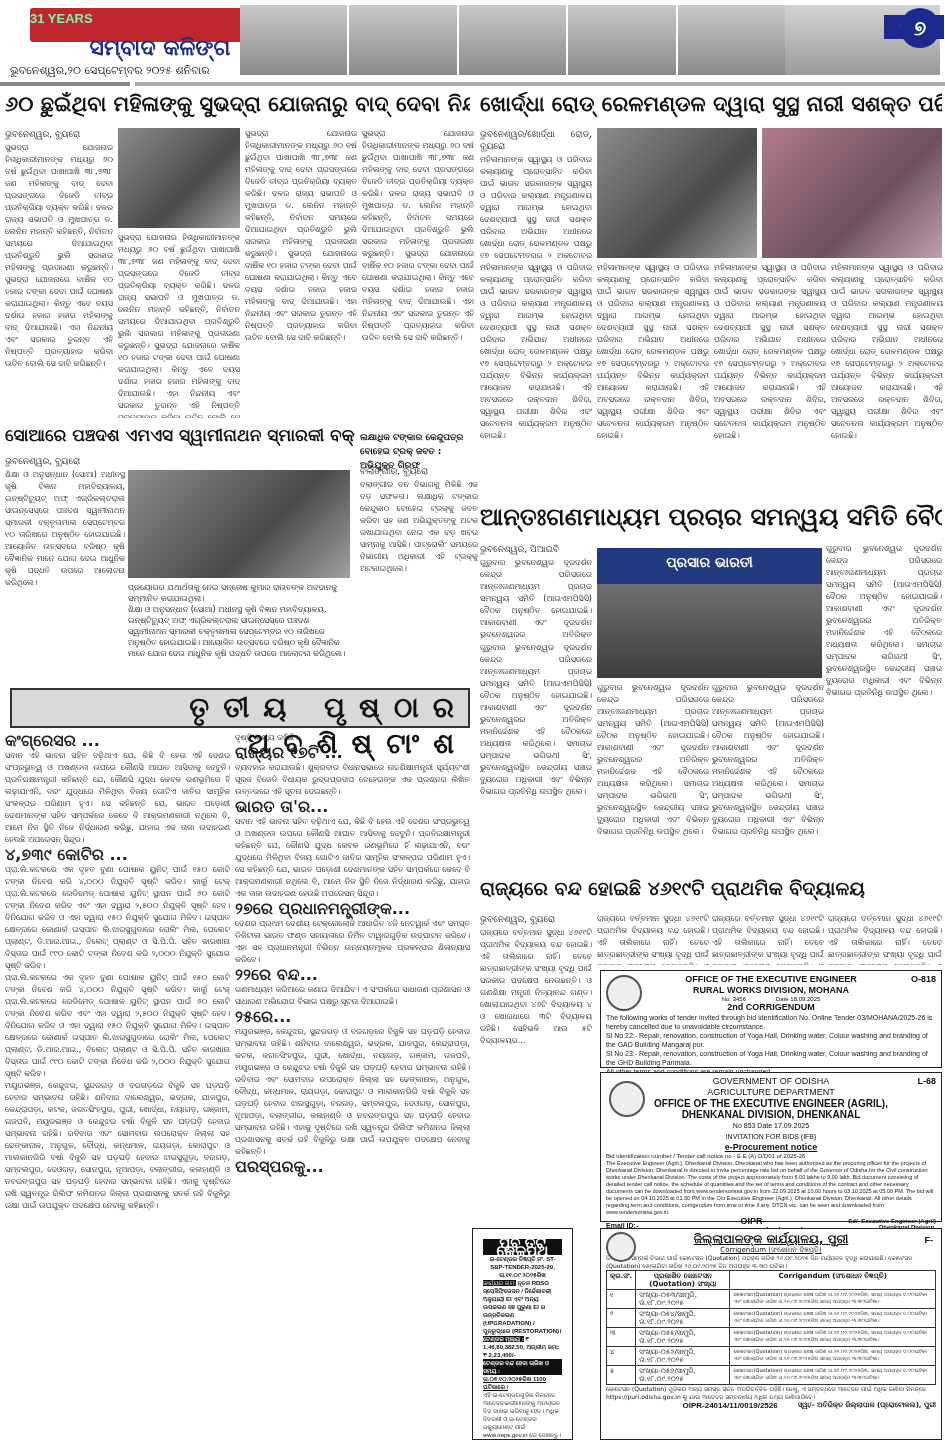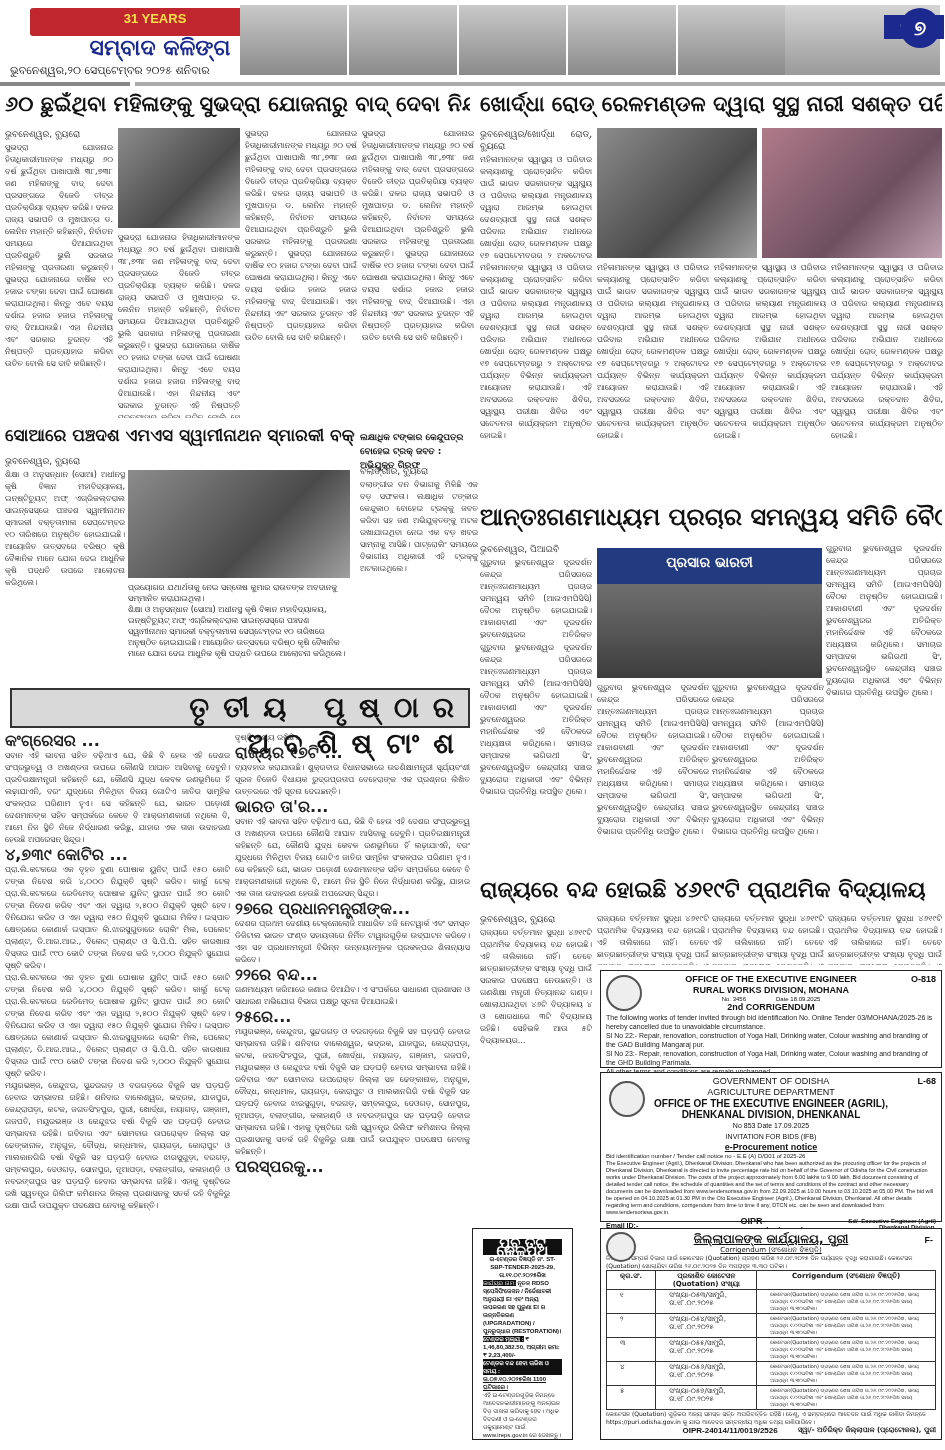--- a/index.html
+++ b/index.html
@@ -1,40 +1,40 @@
 <!DOCTYPE html>
 <html><head>
 <meta charset="utf-8">
 <style>
 *{box-sizing:border-box;margin:0;padding:0}
 body{width:945px;height:1450px;background:#fff;font-family:"DejaVu Sans",sans-serif;color:#111;position:relative;overflow:hidden}
 .abs{position:absolute}
 .masthead{left:0;top:0;width:945px;height:85px}
-.ribbon{left:30px;top:8px;width:250px;height:28px;background:#c0262d;color:#fde047;font:bold 13px "Liberation Sans",sans-serif;text-align:center;line-height:22px;border-radius:3px}
+.ribbon{left:30px;top:8px;width:250px;height:34px;background:#c0262d;color:#86efac;font:bold 13px "Liberation Sans",sans-serif;line-height:22px;border-radius:3px}
 .logo{left:60px;top:34px;width:200px;height:28px;color:#1c2a8f;font:bold 22px "DejaVu Serif",serif;text-align:center}
 .dateline{left:10px;top:64px;width:300px;height:16px;font-size:11px;color:#111}
 .bannerimgs{left:240px;top:5px;width:545px;height:70px;display:flex;gap:2px}
 .bannerimgs div{flex:1;background:linear-gradient(#c9c9c9,#8a8a8a)}
 .pageimg{left:785px;top:5px;width:155px;height:70px;background:linear-gradient(#d4d4d4,#9a9a9a)}
 .pagebadge{left:884px;top:15px;width:60px;height:24px;background:#1c2a8f;color:#ffffff;font:bold 12px "DejaVu Sans",sans-serif;text-align:center;line-height:24px}
 .pagecircle{left:900px;top:8px;width:40px;height:40px;border-radius:50%;background:#1c2a8f;color:#fff;font:bold 20px "DejaVu Sans",sans-serif;text-align:center;line-height:40px}
 .hr{height:4px;background:#888}
 .headline{font-weight:bold;white-space:nowrap;overflow:hidden;color:#111}
 .col{font-size:8px;line-height:12px;color:#222;overflow:hidden;text-align:justify}
 .byline{font-weight:normal;font-size:9px;margin-bottom:2px}
 .photo{background:linear-gradient(135deg,#8c8c8c,#4a4a4a 60%,#a0a0a0)}
 .caption{font-size:8px;line-height:11px;color:#111}
 .box{border:1.5px solid #222;background:#fff}
 .ad-title{font:bold 9px "Liberation Sans",sans-serif;text-align:center;line-height:11px}
 .ad-text{font:7px "Liberation Sans",sans-serif;line-height:9px;color:#222}
 .greybar{background:#d9d9d9;border:2px solid #333;text-align:right;font-weight:bold;font-size:34px;letter-spacing:14px}
 .subhead{font-size:16px;font-weight:bold;margin:3px 0}
 .emblem{width:36px;height:36px;border-radius:50%;border:2px solid #555;background:#eee}
 table.cg{border-collapse:collapse;width:100%;font-size:7px}
-table.cg td,table.cg th{border:1px solid #333;padding:1px 13px;vertical-align:top}
+table.cg td,table.cg th{border:1px solid #333;padding:1px 3px;vertical-align:top}
 .rail{background:#111;color:#fff;text-align:center;font-weight:bold;font-size:15px}
 </style>
 </head>
 <body>
 
 <div class="abs masthead">
   <div class="abs ribbon">31 YEARS</div>
   <div class="abs logo">ସମ୍ବାଦ କଳିଙ୍ଗ</div>
   <div class="abs dateline">ଭୁବନେଶ୍ୱର,୨୦ ସେପ୍ଟେମ୍ବର ୨୦୨୫ ଶନିବାର</div>
   <div class="abs bannerimgs">
@@ -143,21 +143,21 @@
   <div>ସବାନ ଏହି ଭାବନା ସହିତ ବଢ଼ିଥାଏ ଯେ, କିଛି ବି ହେଉ ଏହି ଦେଶର ସଂପ୍ରଭୁତ୍ୱ ଓ ଅଖଣ୍ଡତା ଉପରେ କୌଣସି ଆଘାତ ଆସିବାକୁ ଦେବୁନି। ପ୍ରତିରକ୍ଷାମନ୍ତ୍ରୀ କହିଛନ୍ତି ଯେ, କୌଣସି ଯୁଦ୍ଧ କେବଳ ରଣଭୂମିରେ ହିଁ ଲଢ଼ାଯାଏନି, ବରଂ ଯୁଦ୍ଧରେ ମିଳିଥିବା ବିଜୟ ଗୋଟିଏ ଜାତିର ସାମୂହିକ ସଂକଳ୍ପର ପରିଣାମ ହୁଏ। ସେ କହିଛନ୍ତି ଯେ, ଭାରତ ପଡ଼ୋଶୀ ଦେଶମାନଙ୍କ ସହିତ ସମ୍ପର୍କରେ କେବେ ବି ଆକ୍ରମଣକାରୀ ନଥିଲେ ବି, ଆମେ ନିଜ ସ୍ଥିତି ନିଜେ ନିର୍ଦ୍ଧାରଣ କରିଛୁ, ଯାହାର ଏକ ତାଜା ଉଦାହରଣ ହେଉଛି ଅପରେସନ୍ ସିନ୍ଦୂର।</div>
   <div class="subhead">୨୭ରେ ପ୍ରଧାନମନ୍ତ୍ରୀଙ୍କ...</div>
   <div>ଦେଶର ପ୍ରଥମ ଦେଶୀୟ ଟେକ୍ନୋଲୋଜି ଆଧାରିତ ୪ଜି ନେଟୱାର୍କ ଏବଂ ସମସ୍ତ ଡିଜିଟାଲ ଭାରତ ଫଣ୍ଡ ସହାୟତାରେ ନିର୍ମିତ ଟାୱାରଗୁଡ଼ିକ ଉଦ୍‌ଘାଟନ କରିବେ। ଏହା ସହ ପ୍ରଧାନମନ୍ତ୍ରୀ ବିଭିନ୍ନ ଉନ୍ନୟନମୂଳକ ପ୍ରକଳ୍ପର ଶିଳାନ୍ୟାସ କରିବେ।</div>
   <div class="subhead">୨୨ରେ ବନ୍ଦ...</div>
   <div>ଗଣମାଧ୍ୟମ ଜରିଆରେ ଜଣାଇ ଦିଆଯିବ। ଏ ସଂପର୍କରେ ସାଧାରଣ ପ୍ରଶାସନ ଓ ସାଧାରଣ ଅଭିଯୋଗ ବିଭାଗ ପକ୍ଷରୁ ସୂଚନା ଦିଆଯାଇଛି।</div>
   <div class="subhead">୨୫ରେ...</div>
   <div>ମୟୂରଭଞ୍ଜ, କେନ୍ଦୁଝର, ସୁନ୍ଦରଗଡ଼ ଓ ବରଗଡ଼ରେ ବିଜୁଳି ସହ ଘଡ଼ଘଡ଼ି ହେବାର ସମ୍ଭାବନା ରହିଛି। ଶନିବାର ବାଲେଶ୍ୱର, ଭଦ୍ରକ, ଯାଜପୁର, କେନ୍ଦ୍ରାପଡ଼ା, କଟକ, ଜଗତସିଂହପୁର, ପୁରୀ, ଖୋର୍ଦ୍ଧା, ନୟାଗଡ଼, ଗଞ୍ଜାମ, ଗଜପତି, ମୟୂରଭଞ୍ଜ ଓ କେନ୍ଦୁଝର ବର୍ଷା ବିଜୁଳି ସହ ଘଡ଼ଘଡ଼ି ହେବାର ସମ୍ଭାବନା ରହିଛି। ରବିବାର ଏବଂ ସୋମବାର ଉପରୋକ୍ତ ଜିଲ୍ଲା ସହ ଢେଙ୍କାନାଳ, ଅନୁଗୁଳ, ବୌଦ୍ଧ, କନ୍ଧମାଳ, ରାୟଗଡ଼ା, କୋରାପୁଟ ଓ ମାଲକାନଗିରି ବର୍ଷା ବିଜୁଳି ସହ ଘଡ଼ଘଡ଼ି ହେବାର ଝାରସୁଗୁଡ଼ା, ବରଗଡ଼, ସମ୍ବଲପୁର, ଦେଓଗଡ଼, ସୋନପୁର, ନୂଆପଡ଼ା, ବଲାଙ୍ଗୀର, କଳାହାଣ୍ଡି ଓ ନବରଙ୍ଗପୁର ସହ ଘଡ଼ଘଡ଼ି ହେବାର ସମ୍ଭାବନା ରହିଛି। ଏହାକୁ ଦୃଷ୍ଟିରେ ରଖି ସ୍ୱତନ୍ତ୍ର ରିଲିଫ କମିଶନର ଜିଲ୍ଲା ପ୍ରଶାସନକୁ ସତର୍କ ରହି ବିଜୁଳିରୁ ରକ୍ଷା ପାଇଁ ଉପଯୁକ୍ତ ପଦକ୍ଷେପ ନେବାକୁ କହିଛନ୍ତି।</div>
   <div class="subhead">ପରସ୍ପରକୁ...</div>
 </div>
 
-<div class="abs headline" style="left:480px;top:877px;width:462px;font-size:22px;height:32px">ରାଜ୍ୟରେ ବନ୍ଦ ହୋଇଛି ୪୬୧୯ଟି ପ୍ରାଥମିକ ବିଦ୍ୟାଳୟ</div>
+<div class="abs headline" style="left:480px;top:877px;width:462px;font-size:19px;height:32px">ରାଜ୍ୟରେ ବନ୍ଦ ହୋଇଛି ୪୬୧୯ଟି ପ୍ରାଥମିକ ବିଦ୍ୟାଳୟ</div>
 <div class="abs col" style="left:480px;top:913px;width:112px;height:330px">
   <div class="byline">ଭୁବନେଶ୍ୱର, ବ୍ୟୁରୋ</div>
   <div>ରାଜ୍ୟରେ ବର୍ତ୍ତମାନ ସୁଦ୍ଧା ୪୬୧୯ଟି ପ୍ରାଥମିକ ବିଦ୍ୟାଳୟ ବନ୍ଦ ହୋଇଛି। ଏହି ତାଲିକାରେ ନାହିଁ। ତେବେ ଛାତ୍ରଛାତ୍ରୀଙ୍କ ସଂଖ୍ୟା ବୃଦ୍ଧି ପାଇଁ ସରକାର ପଦକ୍ଷେପ ନେଉଛନ୍ତି। ଓ ଗଣଶିକ୍ଷା ମନ୍ତ୍ରୀ ନିତ୍ୟାନନ୍ଦ ଗଣ୍ଡ। ଖୋଲାଯାଇଥିବା ୪୬ଟି ବିଦ୍ୟାଳୟ ୪ ଓ ଖୋରଧାରେ ୩ଟି ବିଦ୍ୟାଳୟ ରହିଛି। ସେହିଭଳି ଆଉ ୫ଟି ବିଦ୍ୟାଳୟର...</div>
 </div>
 <div class="abs col" style="left:597px;top:913px;width:112px;height:52px">
     <div>ରାଜ୍ୟରେ ବର୍ତ୍ତମାନ ସୁଦ୍ଧା ୪୬୧୯ଟି ପ୍ରାଥମିକ ବିଦ୍ୟାଳୟ ବନ୍ଦ ହୋଇଛି। ଏହି ତାଲିକାରେ ନାହିଁ। ତେବେ ଛାତ୍ରଛାତ୍ରୀଙ୍କ ସଂଖ୍ୟା ବୃଦ୍ଧି ପାଇଁ ସରକାର ପଦକ୍ଷେପ ନେଉଛନ୍ତି। ଓ ଗଣଶିକ୍ଷା ମନ୍ତ୍ରୀ ନିତ୍ୟାନନ୍ଦ ଗଣ୍ଡ। ଖୋଲାଯାଇଥିବା ୪୬ଟି ବିଦ୍ୟାଳୟ ୪ ଓ ଖୋରଧାରେ ୩ଟି ବିଦ୍ୟାଳୟ ରହିଛି। ସେହିଭଳି ଆଉ ୫ଟି ବିଦ୍ୟାଳୟର...</div>
   </div>
 <div class="abs col" style="left:712px;top:913px;width:112px;height:52px">
     <div>ରାଜ୍ୟରେ ବର୍ତ୍ତମାନ ସୁଦ୍ଧା ୪୬୧୯ଟି ପ୍ରାଥମିକ ବିଦ୍ୟାଳୟ ବନ୍ଦ ହୋଇଛି। ଏହି ତାଲିକାରେ ନାହିଁ। ତେବେ ଛାତ୍ରଛାତ୍ରୀଙ୍କ ସଂଖ୍ୟା ବୃଦ୍ଧି ପାଇଁ ସରକାର ପଦକ୍ଷେପ ନେଉଛନ୍ତି। ଓ ଗଣଶିକ୍ଷା ମନ୍ତ୍ରୀ ନିତ୍ୟାନନ୍ଦ ଗଣ୍ଡ। ଖୋଲାଯାଇଥିବା ୪୬ଟି ବିଦ୍ୟାଳୟ ୪ ଓ ଖୋରଧାରେ ୩ଟି ବିଦ୍ୟାଳୟ ରହିଛି। ସେହିଭଳି ଆଉ ୫ଟି ବିଦ୍ୟାଳୟର...</div>
   </div>

